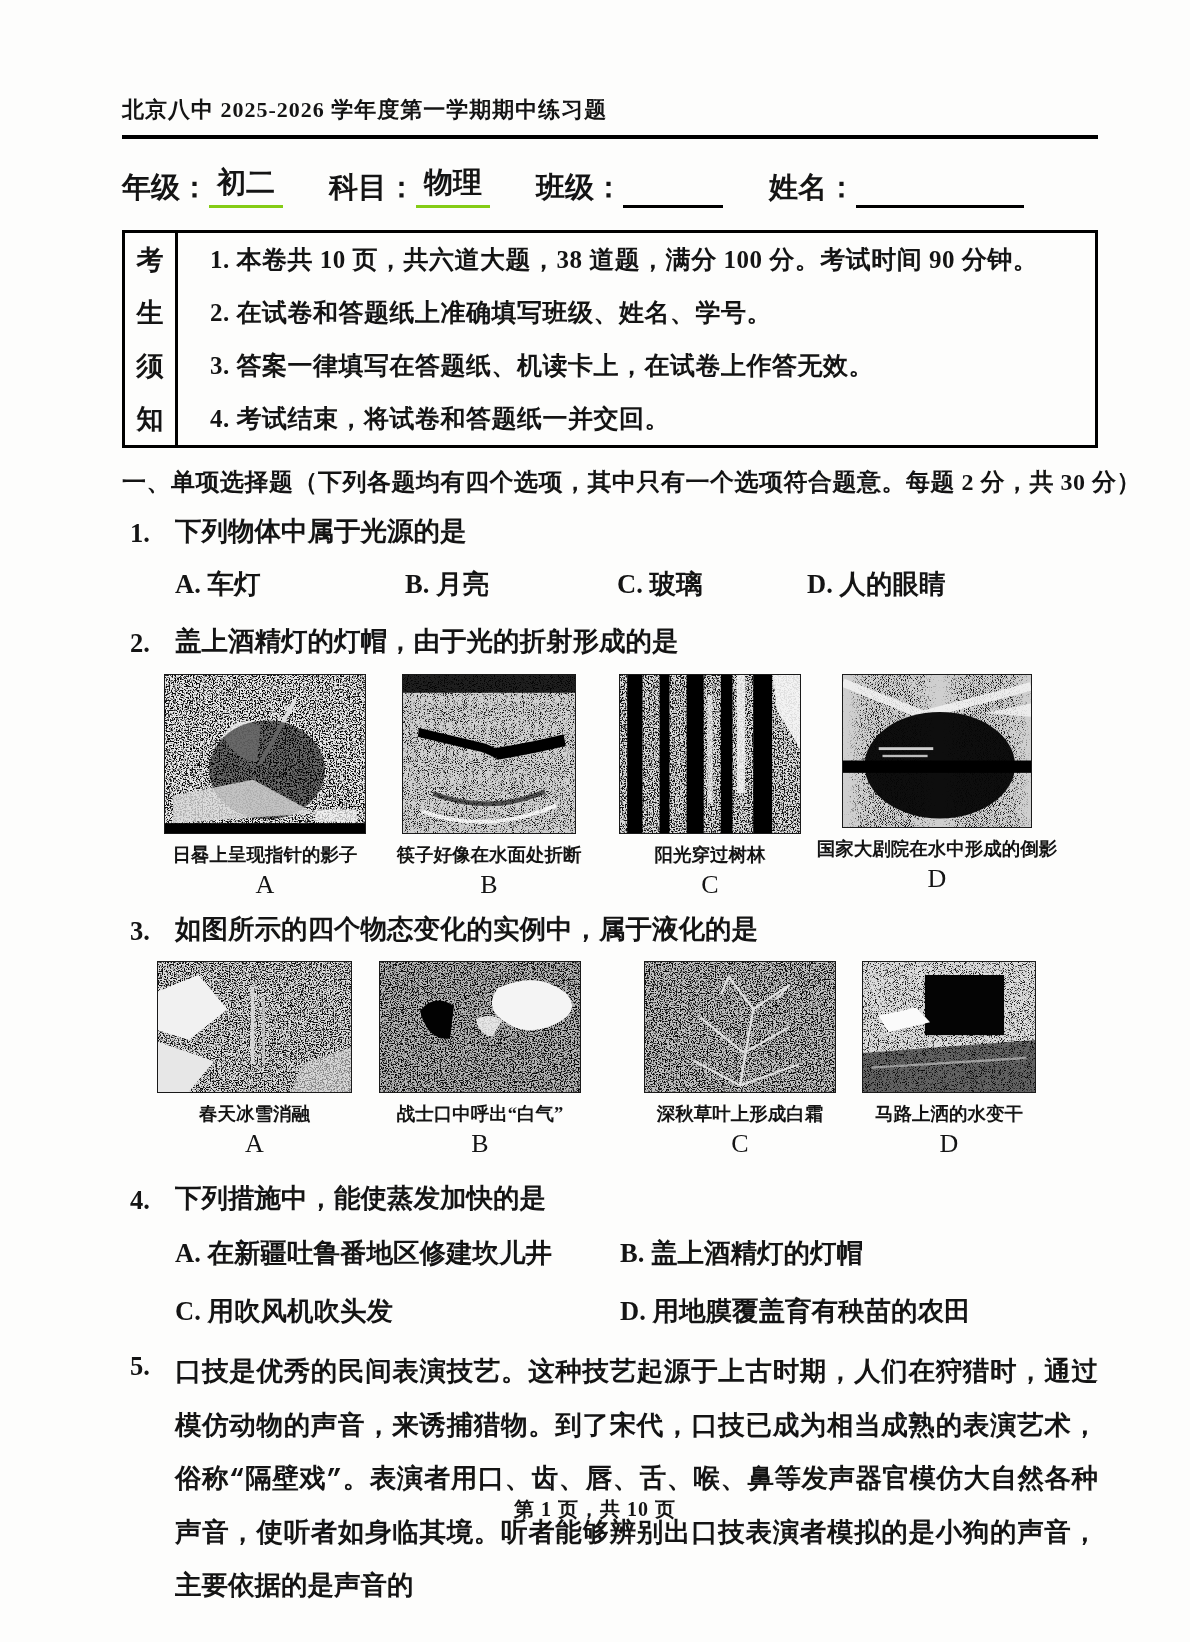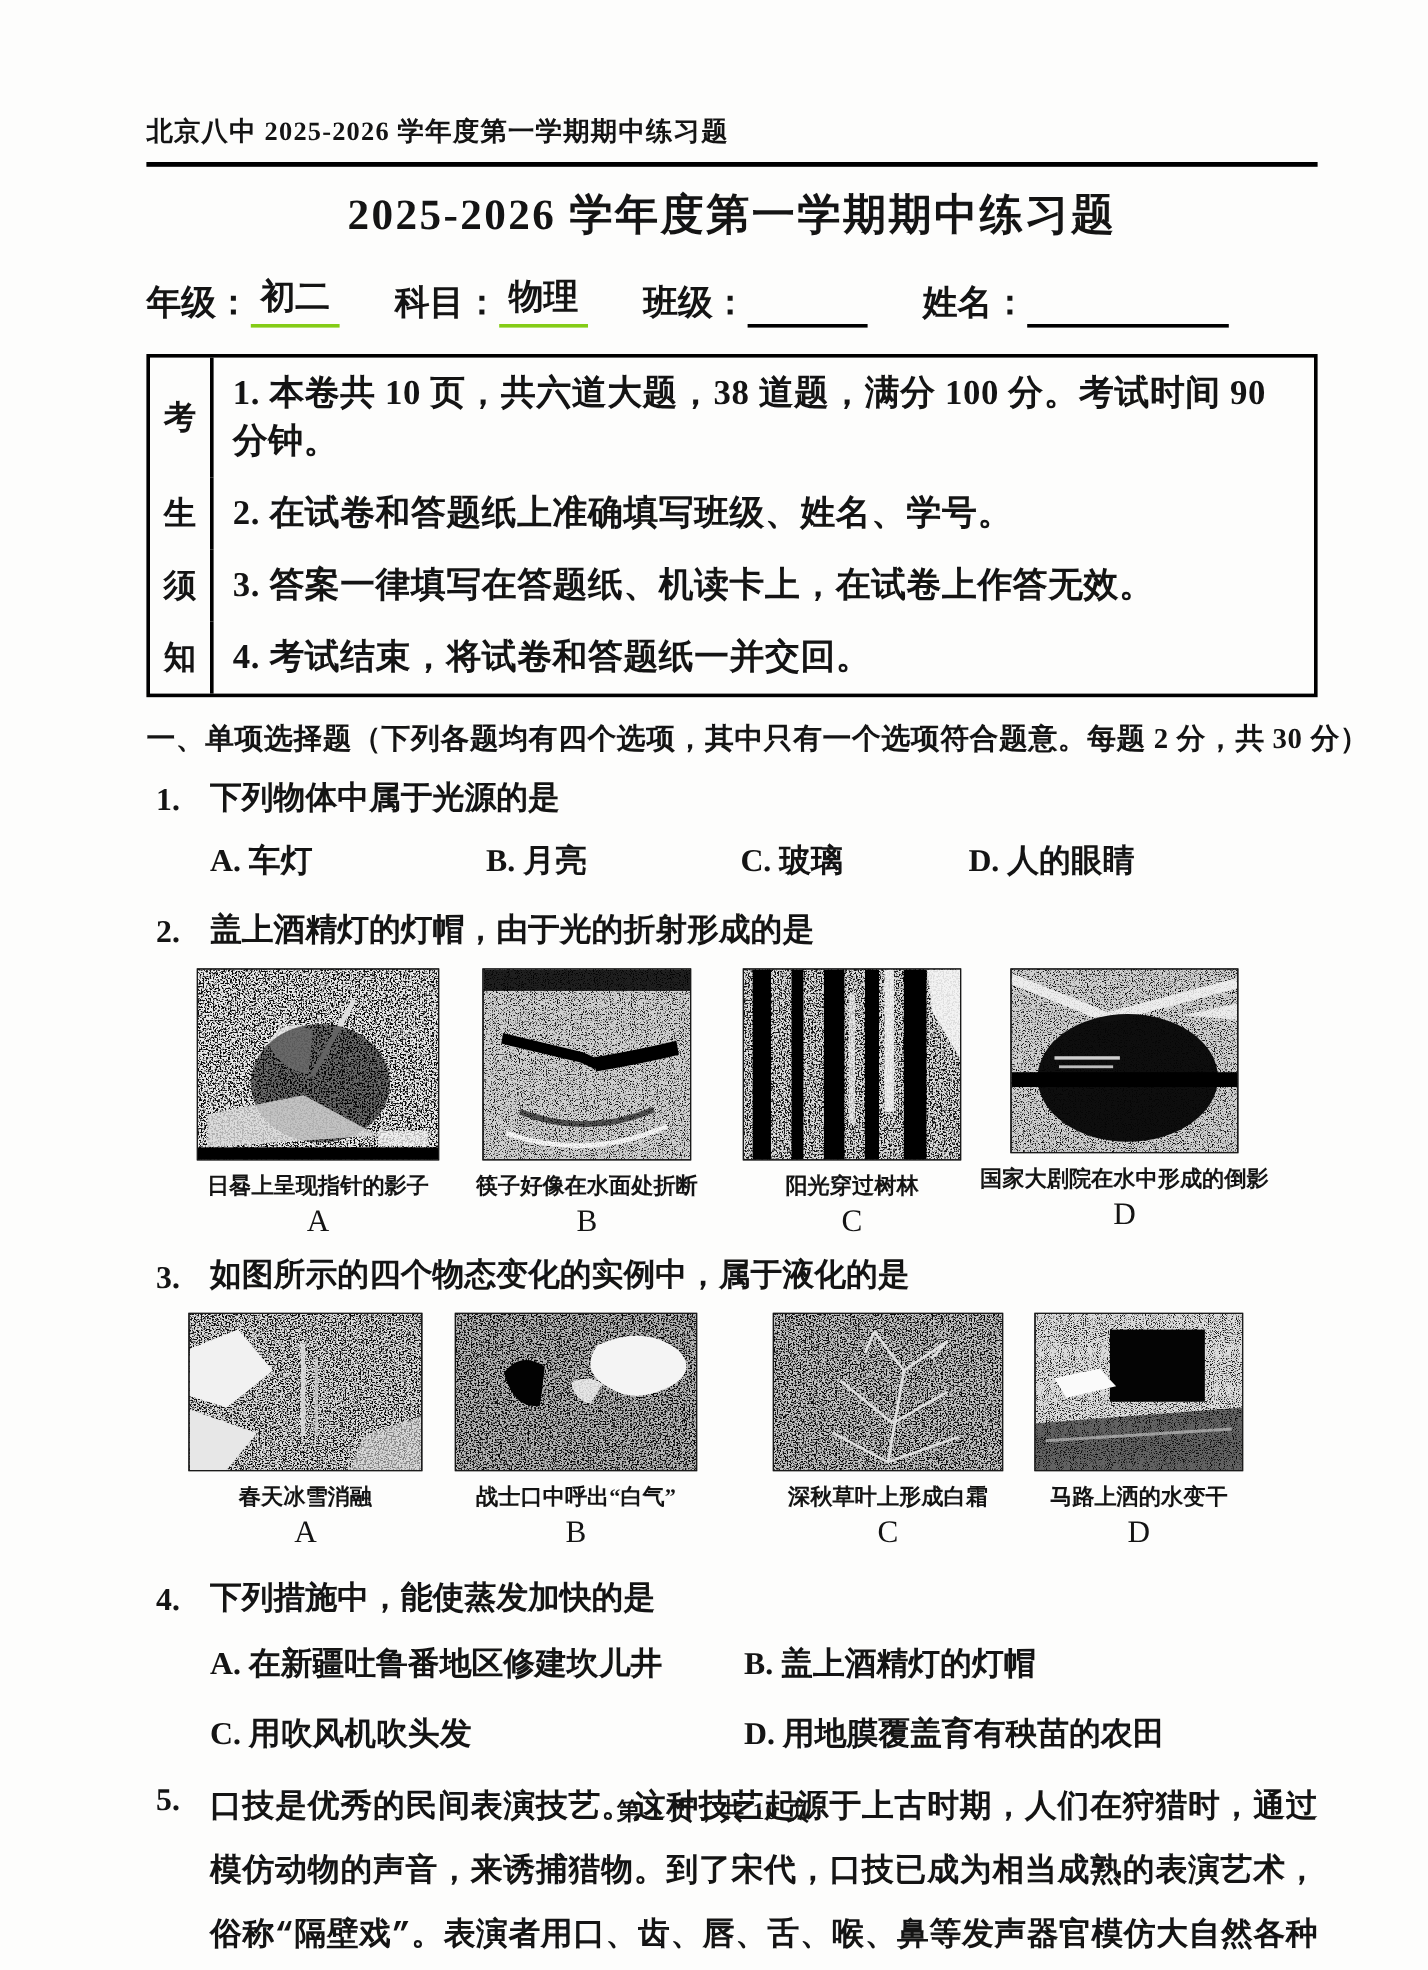--- a/index.html
+++ b/index.html
@@ -16,21 +16,21 @@
   .info-group{display:flex;align-items:flex-end;margin-right:46px;white-space:nowrap;}
   .info-group:last-child{margin-right:0;}
   .uline{border-bottom:3px solid #84cc16;padding:0 8px 2px 8px;}
   .blank{display:inline-block;border-bottom:3px solid #000;height:30px;}
   .blank.class{width:100px;}
   .blank.name{width:168px;}
   .notice{border:3px solid #000;margin-top:22px;}
   .notice-row{display:flex;align-items:center;}
   .notice-side{flex:none;width:50px;align-self:stretch;display:flex;align-items:center;justify-content:center;
     border-right:3px solid #000;font-size:27px;font-weight:700;}
-  .notice-text{padding:10px 8px 10px 16px;font-size:29px;font-weight:600;letter-spacing:.5px;}
+  .notice-text{padding:10px 8px 10px 32px;font-size:25px;font-weight:600;letter-spacing:.5px;}
   .section-heading{margin-top:18px;font-size:24px;font-weight:700;white-space:nowrap;letter-spacing:.5px;}
   .q{display:flex;margin-top:16px;font-size:26.5px;font-weight:600;line-height:1.5;}
   .q-num{flex:none;width:45px;margin-left:8px;}
   .q-text{flex:1;font-family:Liberation Mono, monospace;}
   .q5 .q-text{line-height:2.02;text-align:justify;}
   .opt-row{display:grid;padding-left:53px;margin-top:12px;font-size:26.5px;font-weight:600;white-space:nowrap;}
   .opt-row.q1{grid-template-columns:230px 212px 190px auto;}
   .opt-row.q4{grid-template-columns:445px auto;row-gap:22px;margin-top:14px;}
   .figs{position:relative;margin-top:10px;}
   .figs.q2{height:224px;}
@@ -58,21 +58,20 @@
     </filter>
   </defs>
 </svg>
 
 <div class="page">
   <div class="content">
 
     <div class="header-line">北京八中 2025-2026 学年度第一学期期中练习题</div>
     <hr class="rule">
 
-    <div class="title">2025-2026 学年度第一学期期中练习题</div>
 
     <div class="info-row">
       <div class="info-group">
         <span>年级：</span>
         <span class="uline">初二</span>
       </div>
       <div class="info-group">
         <span>科目：</span>
         <span class="uline">物理</span>
       </div>

